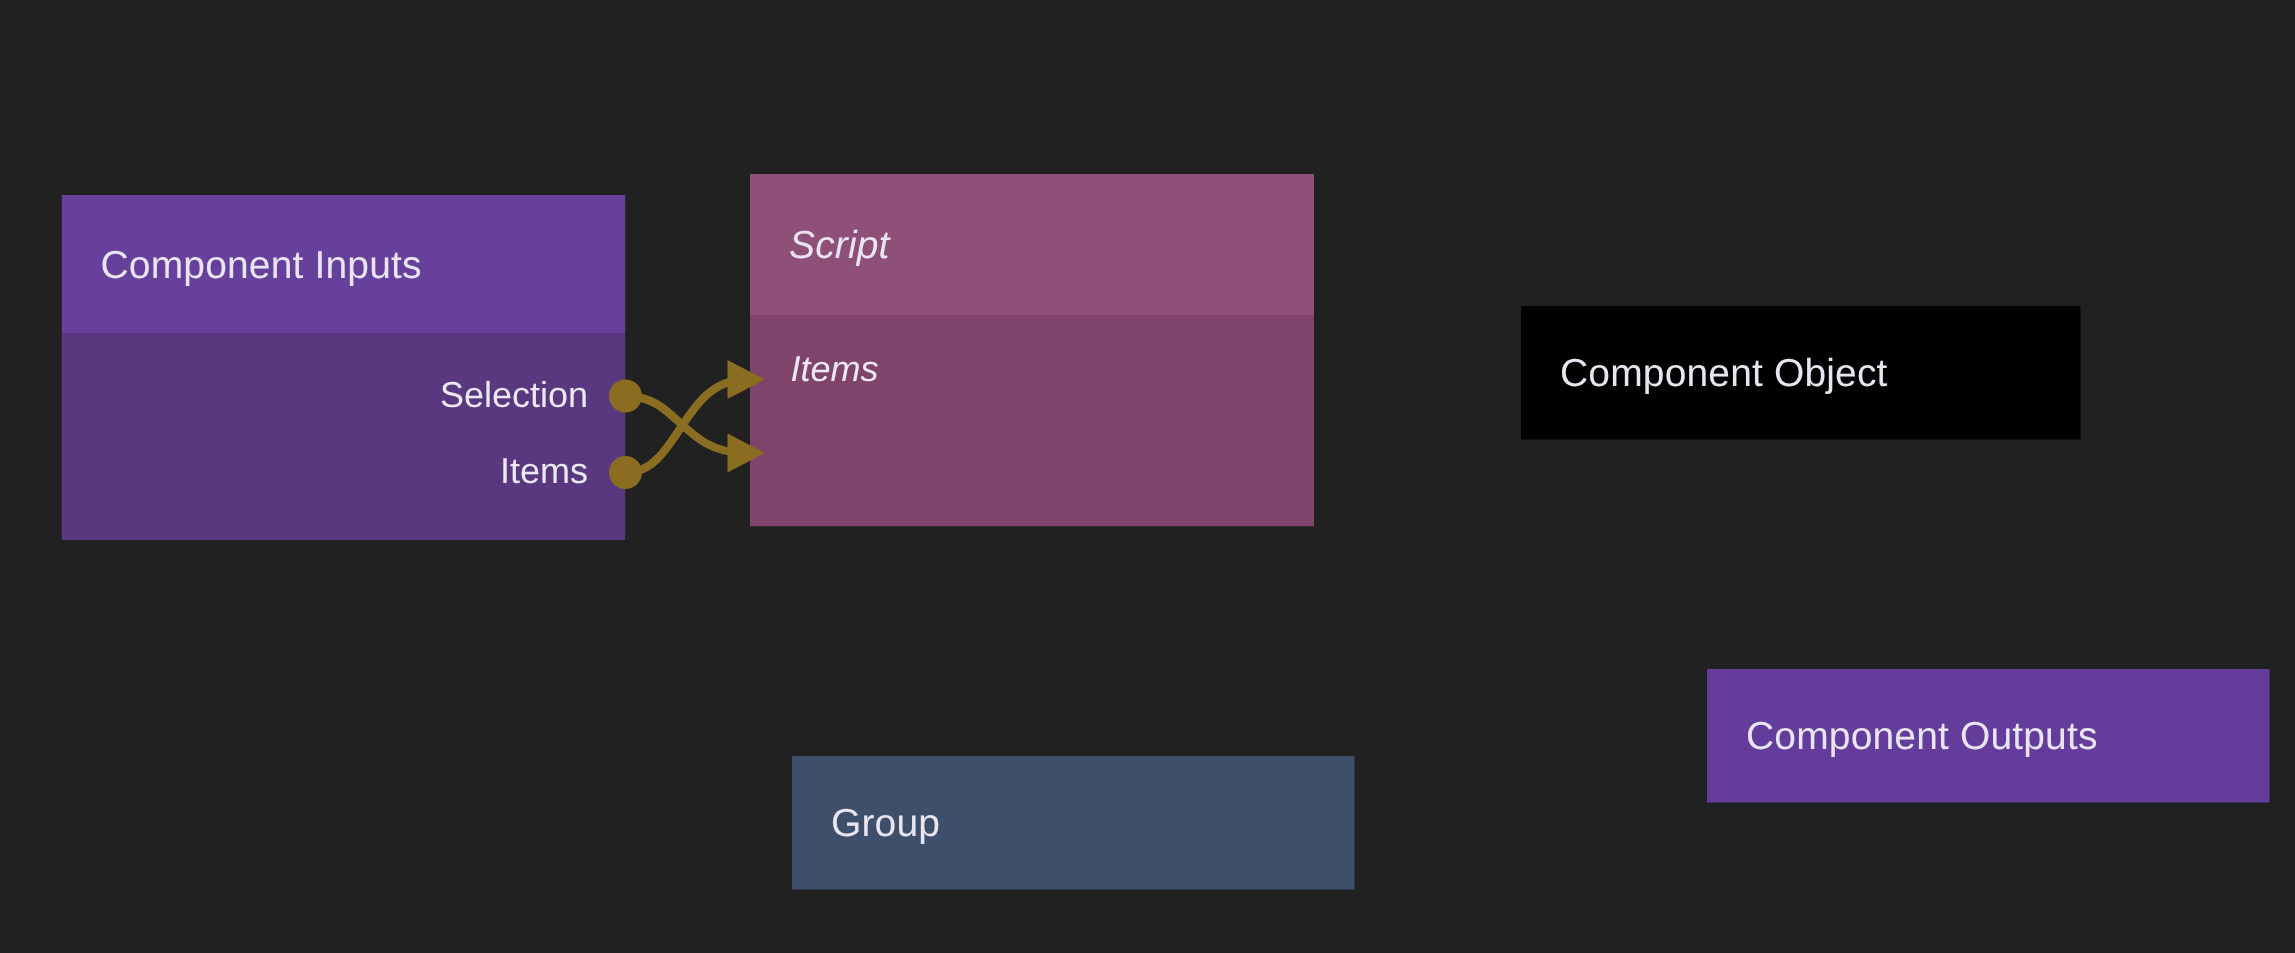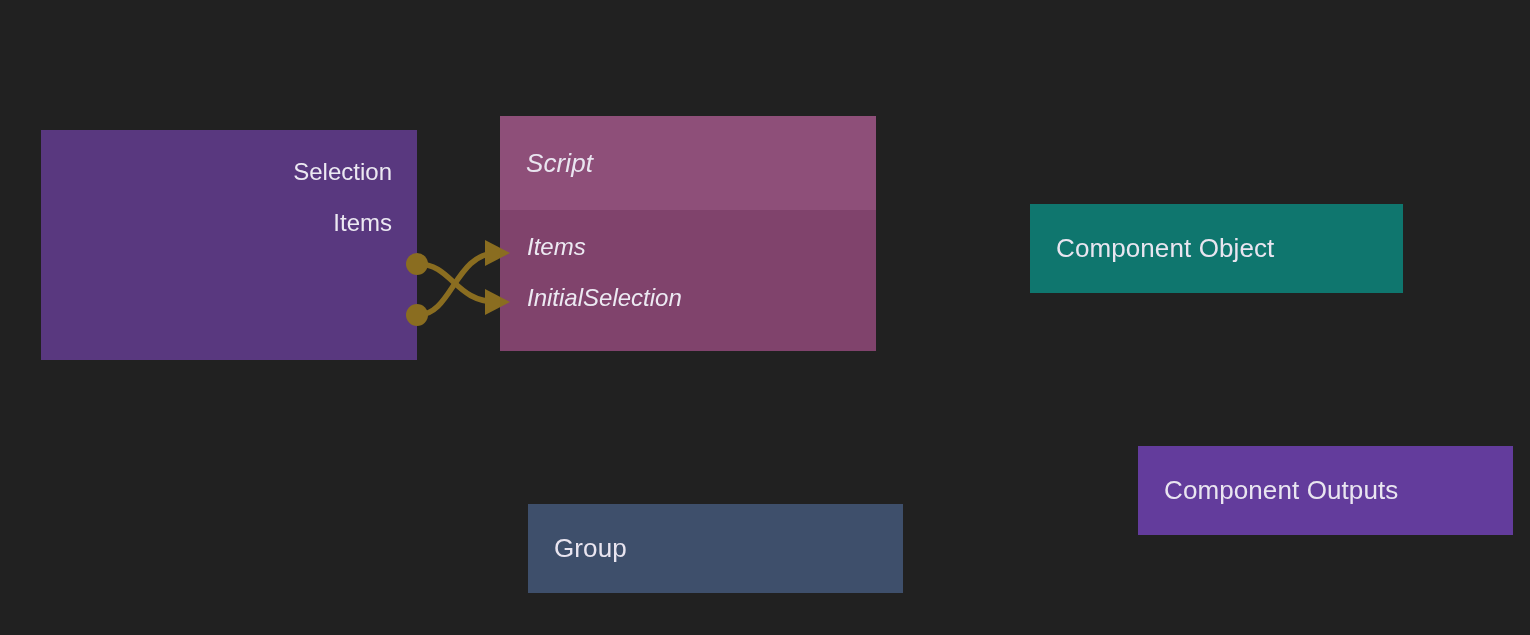--- a/index.html
+++ b/index.html
@@ -101,22 +101,21 @@
     justify-content: flex-start;
     padding-left: 27px;
   }
 
   
   #node-component-object {
     left: 1014px;
     top: 204px;
     width: 373px;
     height: 89px;
-    background: #0f766e;
-    margin-left: 16px;
+    background: #000000;
   }
   #node-component-object .node-header {
     height: 89px;
     background: transparent;
   }
 
   #node-component-outputs {
     left: 1138px;
     top: 446px;
     width: 375px;
@@ -152,41 +151,41 @@
   }
 
   
 </style>
 </head>
 <body>
 
 <div id="canvas">
 
   <div class="node" id="node-component-inputs">
+    <div class="node-header">
+      <span>Component Inputs</span>
+    </div>
     <div class="node-body">
       <div class="port-row-out">
         <span class="port-label">Selection</span>
       </div>
       <div class="port-row-out">
         <span class="port-label">Items</span>
       </div>
     </div>
   </div>
 
   <div class="node" id="node-script">
     <div class="node-header">
       <span>Script</span>
     </div>
     <div class="node-body">
       <div class="port-row-in">
         <span class="port-label">Items</span>
       </div>
-      <div class="port-row-in">
-        <span class="port-label">InitialSelection</span>
-      </div>
     </div>
   </div>
 
   <div class="node" id="node-component-object">
     <div class="node-header">
       <span>Component Object</span>
     </div>
   </div>
 
   <div class="node" id="node-group">

